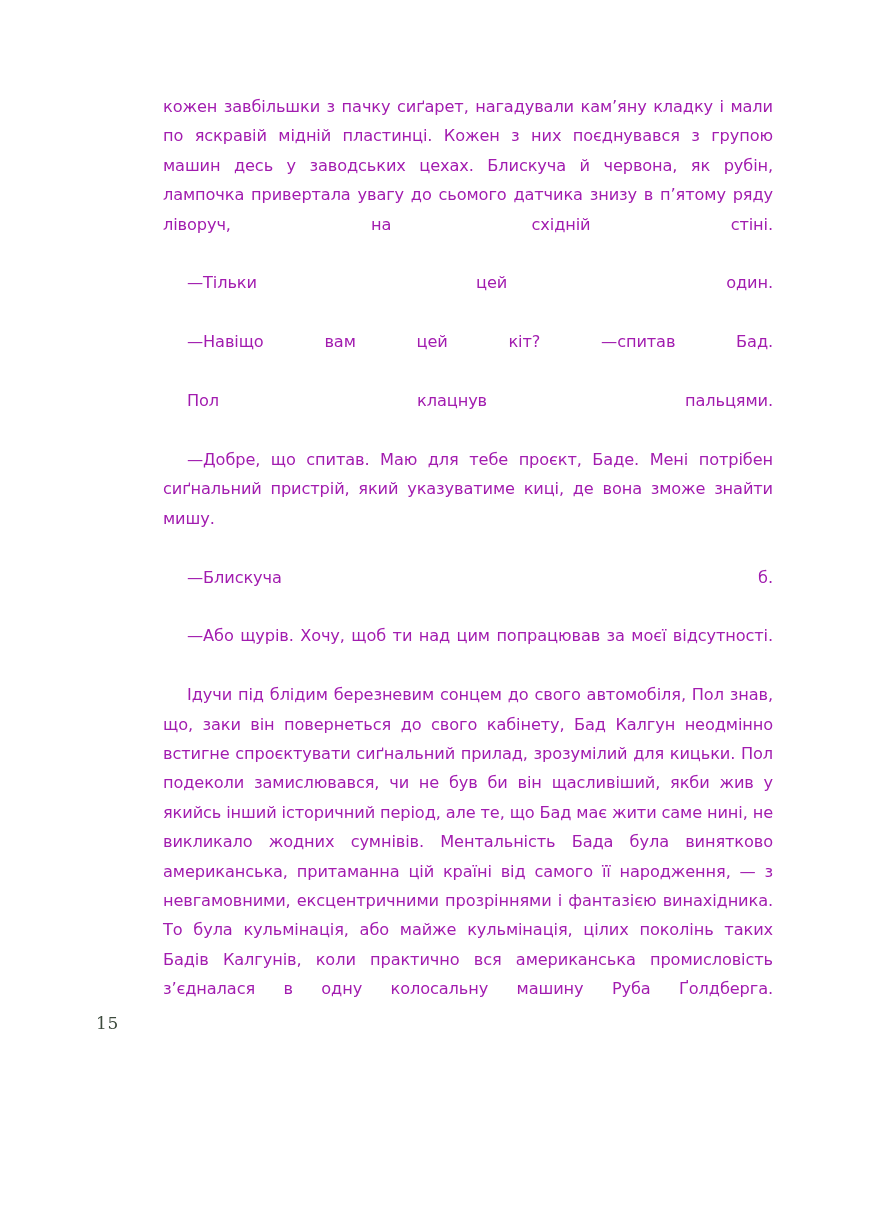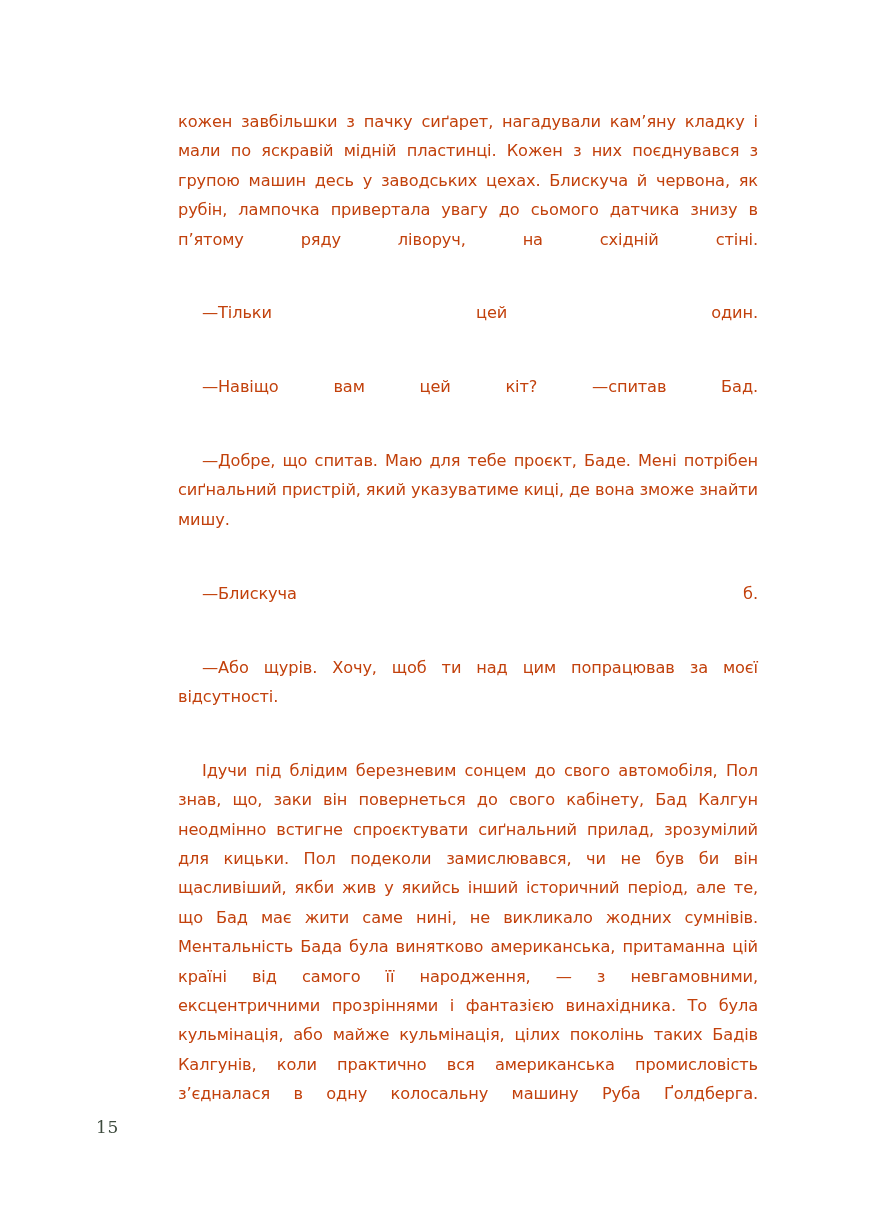--- a/index.html
+++ b/index.html
@@ -19,25 +19,25 @@
   }
 
   .text-block {
     position: absolute;
     left: 163px;
     top: 92px;
     width: 610px;
   }
 
   .para {
-    margin: 15px;
+    margin: 0;
     font-family: "DejaVu Sans", "Liberation Sans", sans-serif;
     font-size: 16.2px;
     line-height: 29.4px;
-    color: #c2410c;
+    color: #a21caf;
     text-align: justify;
     text-justify: inter-word;
     letter-spacing: -0.12px;
     word-spacing: -0.2px;
     hyphens: none;
     -webkit-hyphens: none;
   }
 
   .para.indent {
     text-indent: 24px;
@@ -50,37 +50,38 @@
   
   .para::after {
     content: "";
     display: inline-block;
     width: 100%;
   }
 
   .page-number {
     position: absolute;
     left: 96px;
-    top: 1117px;
+    top: 1013px;
     font-family: "DejaVu Serif", "Liberation Serif", serif;
     font-size: 17px;
     line-height: 20px;
     color: #3d4a3d;
     letter-spacing: 0.6px;
   }
 </style>
 </head>
 <body>
 
 <div class="page">
 
   <div class="text-block">
     <p class="para cont">кожен завбільшки з пачку сиґарет, нагадували кам’яну кладку і мали по яскравій мідній пластинці. Кожен з них поєднувався з групою машин десь у заводських цехах. Блискуча й червона, як рубін, лампочка привертала увагу до сьомого датчика знизу в п’ятому ряду ліворуч, на східній стіні.</p>
     <p class="para indent">—Тільки цей один.</p>
     <p class="para indent">—Навіщо вам цей кіт? —спитав Бад.</p>
+    <p class="para indent">Пол клацнув пальцями.</p>
     <p class="para indent">—Добре, що спитав. Маю для тебе проєкт, Баде. Мені потрібен сиґнальний пристрій, який указуватиме киці, де вона зможе знайти мишу.</p>
     <p class="para indent">—Блискуча б.</p>
     <p class="para indent">—Або щурів. Хочу, щоб ти над цим попрацював за моєї відсутності.</p>
     <p class="para indent">Ідучи під блідим березневим сонцем до свого автомобіля, Пол знав, що, заки він повернеться до свого кабінету, Бад Калгун неодмінно встигне спроєктувати сиґнальний прилад, зрозумілий для кицьки. Пол подеколи замислювався, чи не був би він щасливіший, якби жив у якийсь інший історичний період, але те, що Бад має жити саме нині, не викликало жодних сумнівів. Ментальність Бада була винятково американська, притаманна цій країні від самого її народження, — з невгамовними, ексцентричними прозріннями і фантазією винахідника. То була кульмінація, або майже кульмінація, цілих поколінь таких Бадів Калгунів, коли практично вся американська промисловість з’єдналася в одну колосальну машину Руба Ґолдберга.</p>
 
   </div>
 
   <div class="page-number">15</div>
 
 </div>

